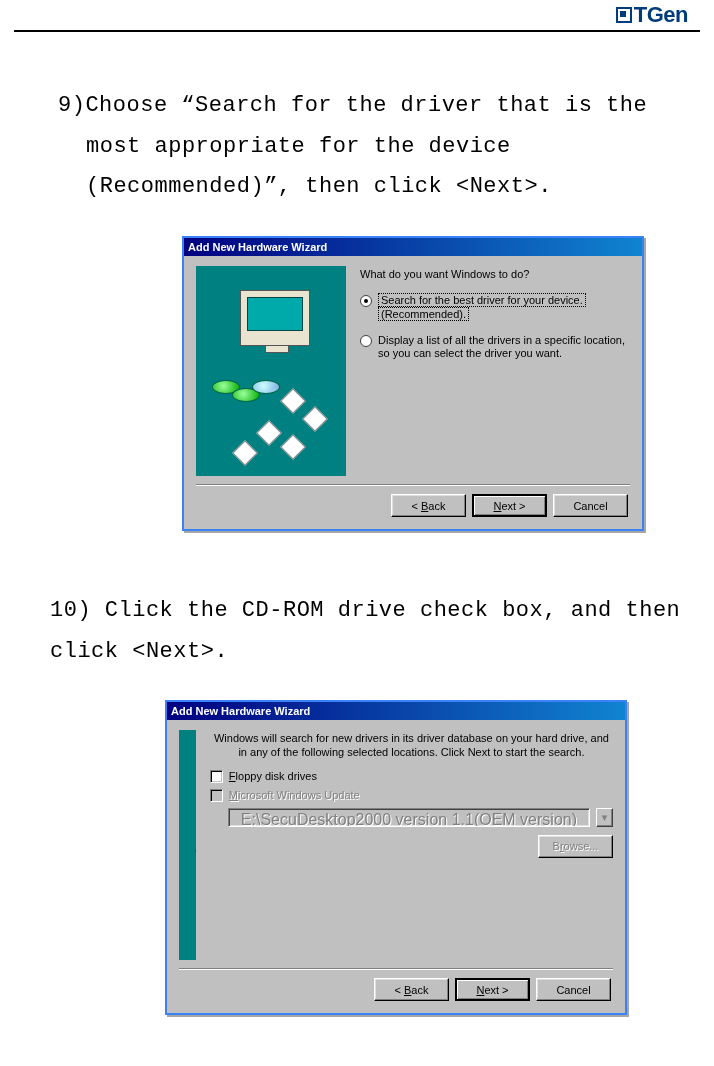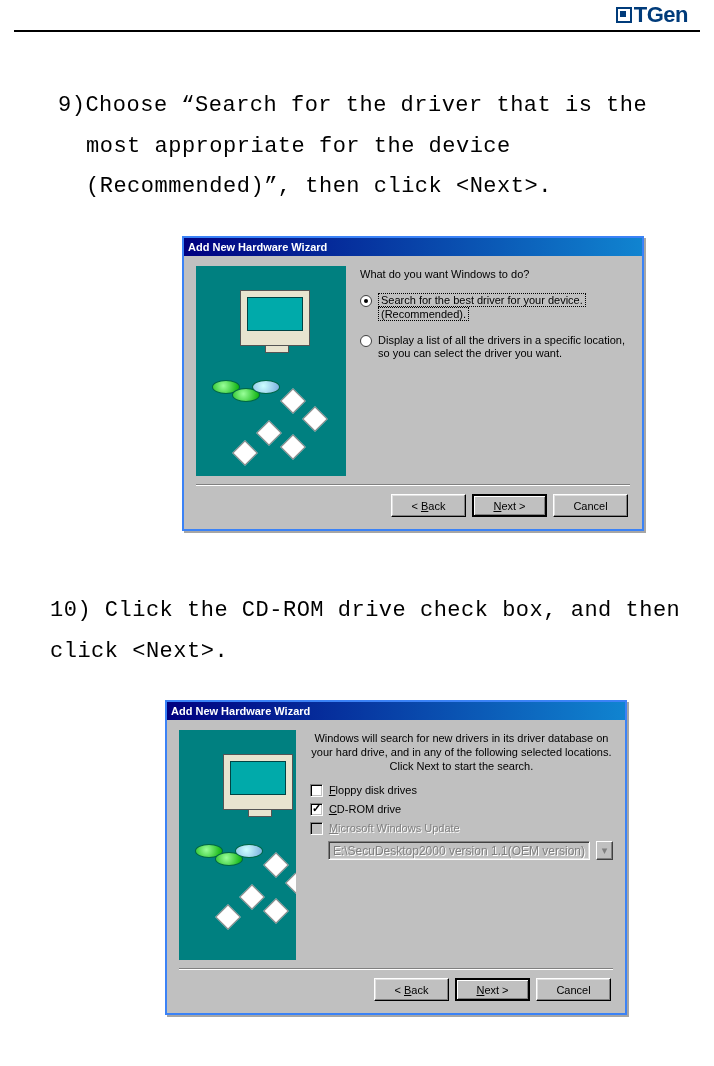--- a/index.html
+++ b/index.html
@@ -43,21 +43,21 @@
   .radio { width: 12px; height: 12px; border: 1px solid #404040; border-radius: 50%; background: #fff; margin-right: 6px; margin-top: 1px; flex: 0 0 auto; position: relative; }
   .radio.checked::after { content: ""; position: absolute; left: 3px; top: 3px; width: 4px; height: 4px; background: #000; border-radius: 50%; }
   .radio-label { line-height: 1.25; }
   .dotted { border: 1px dotted #000; padding: 0 2px; display: inline; }
   .check-row { display: flex; align-items: center; margin: 6px 0; }
   .chk { width: 13px; height: 13px; background: #fff; border: 1px solid #808080; border-right-color: #fff; border-bottom-color: #fff; box-shadow: inset 1px 1px 0 #000, inset -1px -1px 0 #c0c0c0; margin-right: 6px; position: relative; flex: 0 0 auto; }
   .chk.checked::after { content: "✓"; position: absolute; left: 1px; top: -2px; font-size: 11px; font-weight: 700; }
   .chk.disabled { background: #c0c0c0; }
   .lbl-disabled { color: #808080; text-shadow: 1px 1px 0 #fff; }
   .path-row { display: flex; align-items: center; margin: 4px 0 8px 18px; gap: 6px; }
-  .path-input { flex: 1; height: 19px; background: #c0c0c0; border: 1px solid #808080; border-right-color: #fff; border-bottom-color: #fff; box-shadow: inset 1px 1px 0 #404040, inset -1px -1px 0 #dfdfdf; color: #808080; padding: 2px 4px; font-size: 12px; text-shadow: 1px 1px 0 #fff; white-space: nowrap; overflow: hidden; }
+  .path-input { flex: 1; height: 19px; background: #c0c0c0; border: 1px solid #808080; border-right-color: #fff; border-bottom-color: #fff; box-shadow: inset 1px 1px 0 #404040, inset -1px -1px 0 #dfdfdf; color: #808080; padding: 2px 12px; font-size: 16px; text-shadow: 1px 1px 0 #fff; white-space: nowrap; overflow: hidden; }
   .mini-btn { width: 17px; height: 19px; background: #c0c0c0; border: 1px solid #fff; border-right-color: #404040; border-bottom-color: #404040; box-shadow: inset -1px -1px 0 #808080; color: #808080; display: flex; align-items: center; justify-content: center; }
   .browse-row { display: flex; justify-content: flex-end; margin-right: 0; }
   .hr-dlg { height: 2px; background: #808080; border-bottom: 1px solid #fff; margin: 8px 0 8px 0; }
   .btn-row { display: flex; justify-content: flex-end; gap: 6px; padding: 0 2px 2px 0; }
   .w98btn { min-width: 75px; height: 23px; background: #c0c0c0; border: 1px solid #fff; border-right-color: #000; border-bottom-color: #000; box-shadow: inset -1px -1px 0 #808080, inset 1px 1px 0 #dfdfdf; font-family: inherit; font-size: 11px; padding: 0 11px; text-align: center; display: inline-flex; align-items: center; justify-content: center; cursor: default; }
   .w98btn.default { border: 2px solid #000; box-shadow: inset 1px 1px 0 #fff, inset -1px -1px 0 #808080; }
   .w98btn.disabled { color: #808080; text-shadow: 1px 1px 0 #fff; }
   .u { text-decoration: underline; }
 
   .dlg1-wrap { margin-left: 112px; }
@@ -155,33 +155,34 @@
                 </div>
               </div>
               <div class="right-pane">
                 <div class="prompt introtext2">Windows will search for new drivers in its driver database on your hard drive, and in any of the following selected locations. Click Next to start the search.</div>
 
                 <div class="check-row">
                   <div class="chk"></div>
                   <span><span class="u">F</span>loppy disk drives</span>
                 </div>
                 <div class="check-row">
-                  <div class="chk checked"></div>
-                  <span><span class="u">C</span>D-ROM drive</span>
-                </div>
-                <div class="check-row">
                   <div class="chk disabled"></div>
                   <span class="lbl-disabled"><span class="u">M</span>icrosoft Windows Update</span>
                 </div>
                 <div class="path-row">
                   <div class="path-input">E:\SecuDesktop2000 version 1.1(OEM version)</div>
                   <div class="mini-btn">
                     <span>▾</span>
                   </div>
                 </div>
+                <div class="browse-row">
+                  <div class="w98btn disabled" style="min-width:75px">
+                      <span>B<span class="u">r</span>owse...</span>
+                    </div>
+                </div>
               </div>
             </div>
             <div class="hr-dlg"></div>
             <div class="btn-row">
               <div class="w98btn">
                   <span>&lt; <span class="u">B</span>ack</span>
                 </div>
               <div class="w98btn default">
                   <span><span class="u">N</span>ext &gt;</span>
                 </div>

